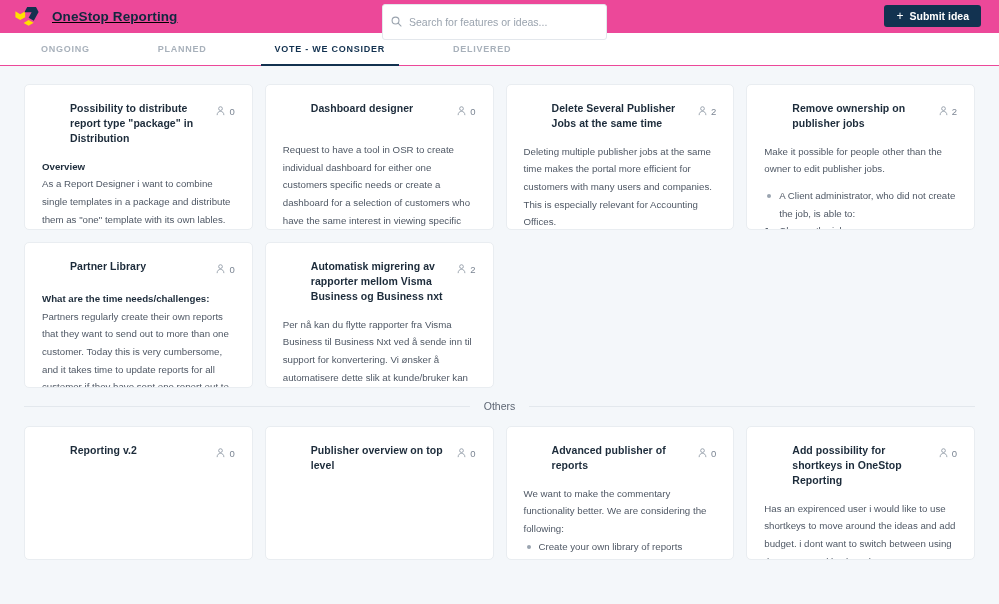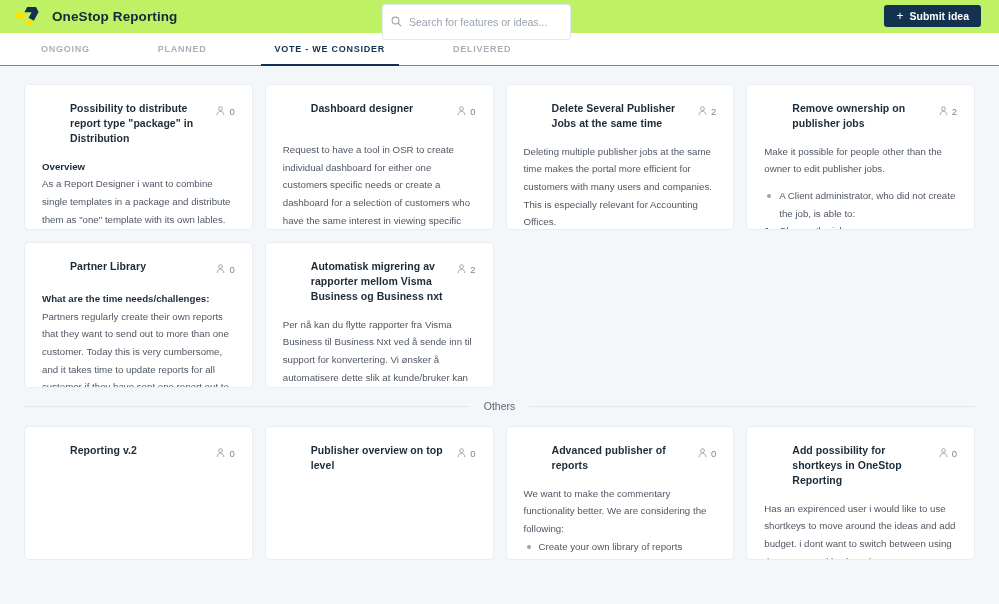--- a/index.html
+++ b/index.html
@@ -6,39 +6,40 @@
   html, body {
     width: 999px; height: 604px;
     background: #f4f7fa;
     font-family: "Liberation Sans", sans-serif;
     overflow: hidden;
   }
 
   
   .header {
     height: 33px;
-    background: #bef264;
+    background: #ec4899;
     display: flex;
     align-items: center;
     padding: 0 18px 0 14px;
     position: relative;
+    text-decoration: underline;
   }
   .brand { display: flex; align-items: center; gap: 12px; }
   .logo { width: 26px; height: 26px; position: relative; flex: none; }
   .brand-name {
     font-size: 13.5px;
     font-weight: 700;
     color: #11283f;
     letter-spacing: .1px;
     white-space: nowrap;
   }
   .search-wrap {
     position: absolute;
     left: 382px; top: 4px;
-    width: 189px; height: 24px;
+    width: 225px; height: 24px;
     background: #fff;
     border: 1px solid #e3e7ec;
     border-radius: 3px;
     display: flex;
     align-items: center;
     padding: 17px 8px;
     gap: 7px;
   }
   .search-input {
     border: 0; outline: 0;

